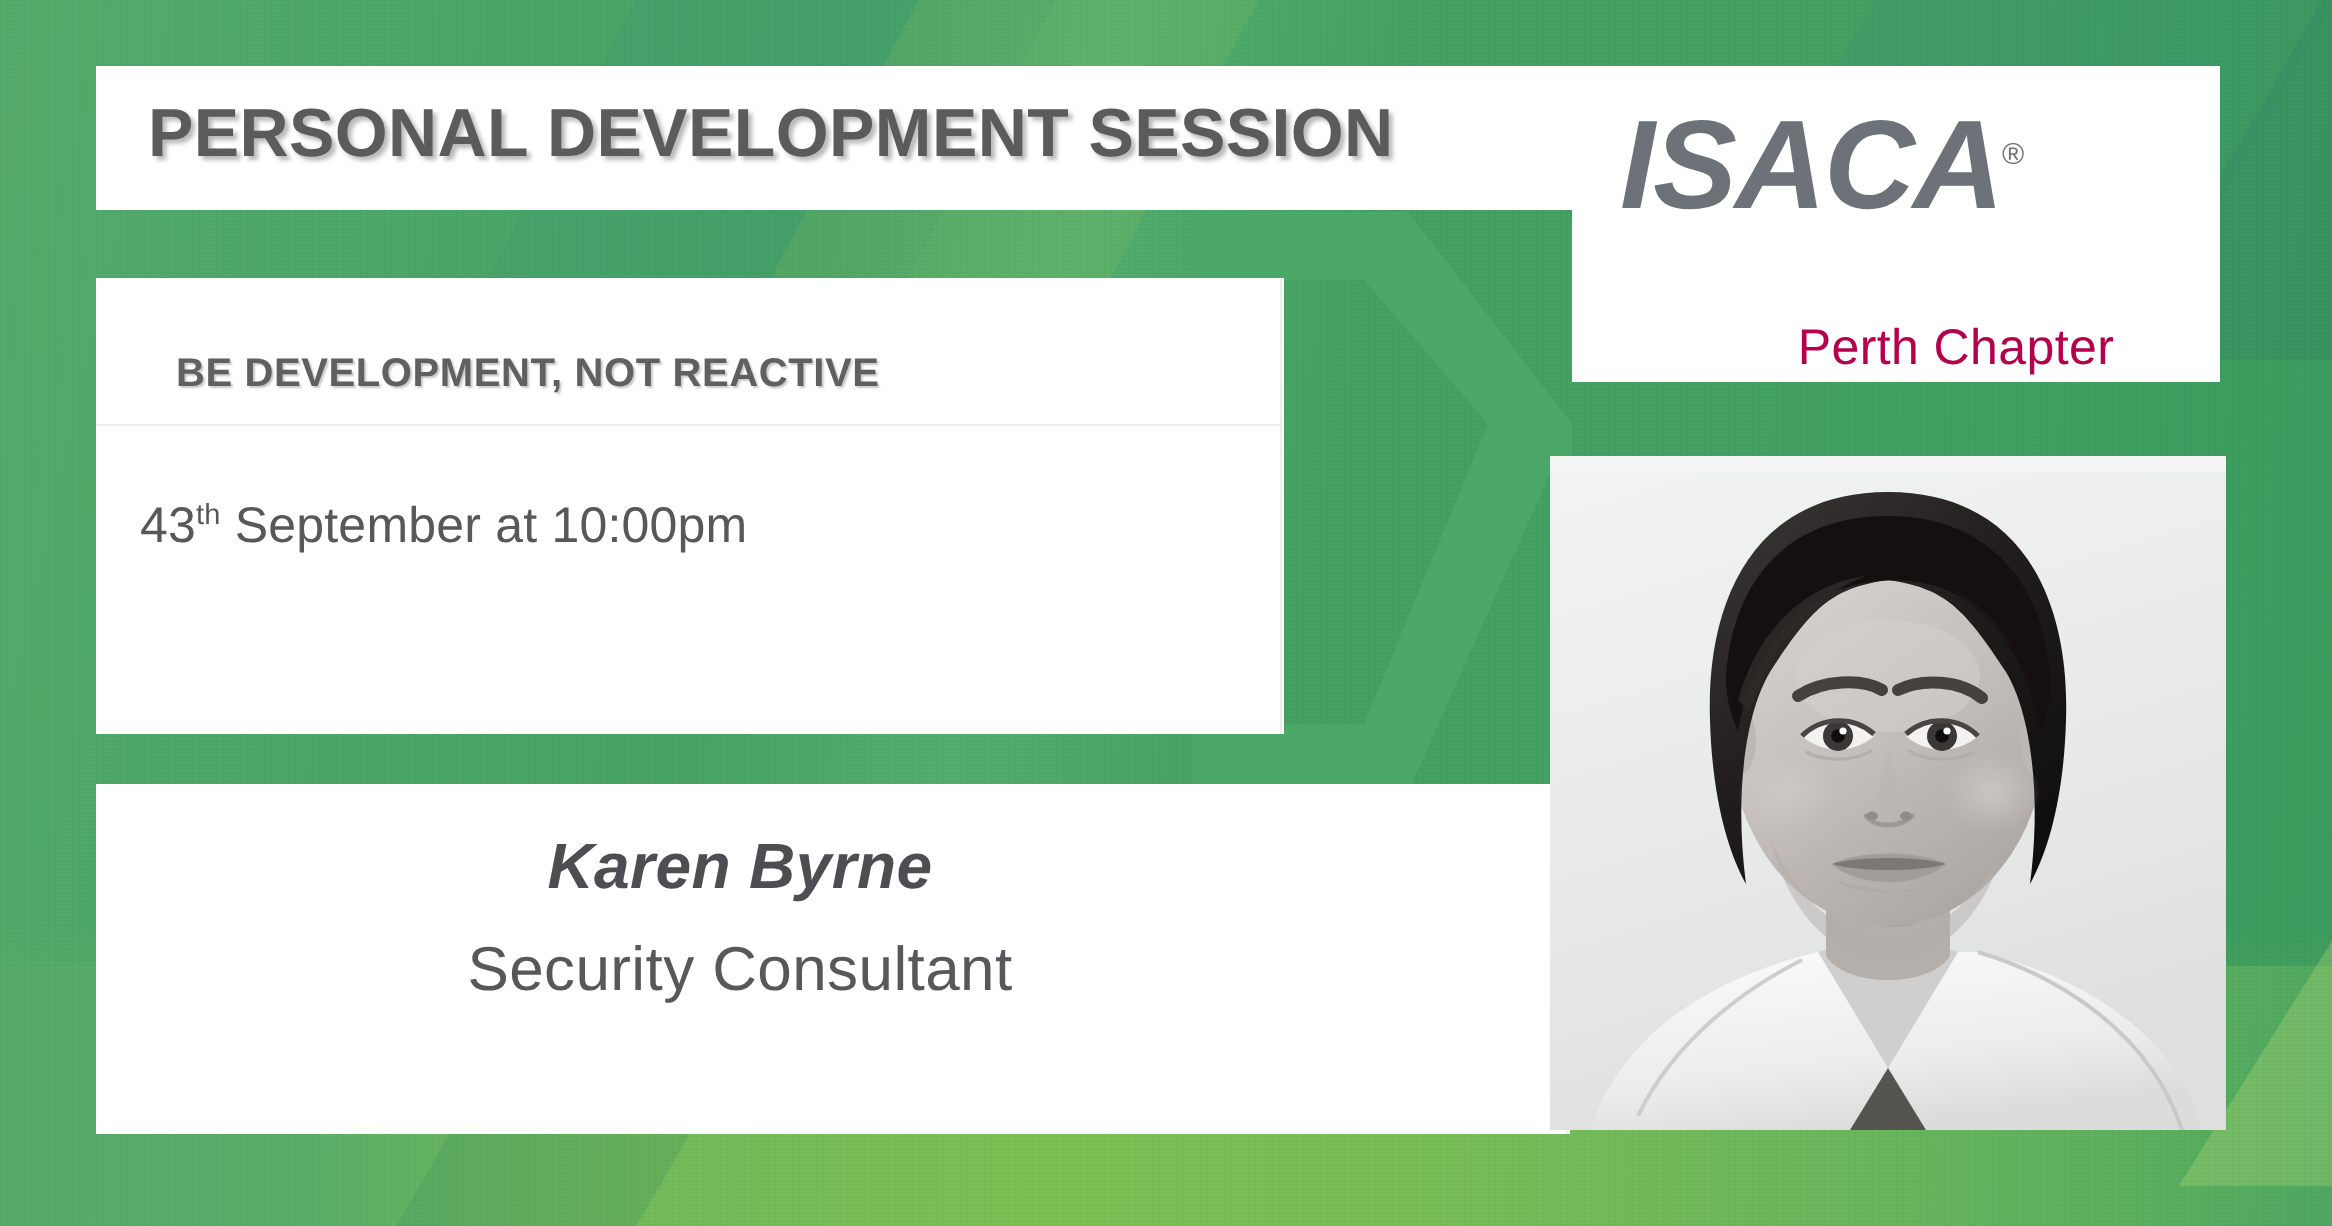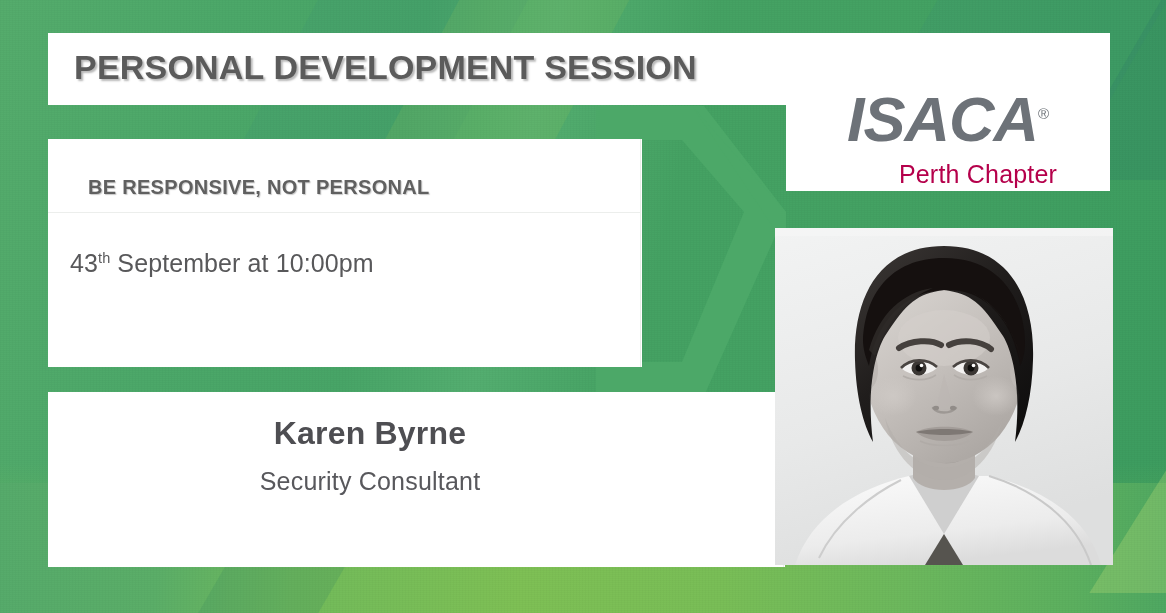--- a/index.html
+++ b/index.html
@@ -177,46 +177,46 @@
 
   #speaker-name {
     position: absolute;
     left: 0; top: 415px;
     width: 740px;
     text-align: center;
     font-size: 32px;
     font-weight: bold;
     color: #4e4e52;
     letter-spacing: 0.2px;
+    font-style: italic;
   }
   #speaker-role {
     position: absolute;
     left: 0; top: 467px;
     width: 740px;
     text-align: center;
-    font-size: 25px;
+    font-size: 31px;
     font-weight: normal;
     color: #58585c;
     letter-spacing: 0.2px;
   }
 
   
   #logo-wordmark {
     position: absolute;
     left: 810px; top: 52px;
     width: 276px;
-    text-align: center;
+    text-align: left;
     font-size: 63px;
     font-weight: bold;
     font-style: italic;
     color: #6d7278;
     letter-spacing: -1px;
     line-height: 1;
     white-space: nowrap;
-    margin-top: 36px;
   }
   #logo-wordmark .reg {
     font-size: 0.24em;
     font-style: normal;
     font-weight: normal;
     vertical-align: super;
     letter-spacing: 0;
   }
   #logo-chapter {
     position: absolute;
@@ -266,21 +266,21 @@
   <div class="panel" id="detail-panel"></div>
   <div class="panel" id="speaker-panel"></div>
   <div class="panel" id="logo-panel"></div>
 
   <div class="hairline-v"></div>
   <div class="hairline-h"></div>
   <div class="hairline-speaker-r"></div>
 
   <div id="session-title">PERSONAL DEVELOPMENT SESSION</div>
 
-  <div id="session-subtitle">BE RESPONSIVE, NOT PERSONAL</div>
+  <div id="session-subtitle">BE DEVELOPMENT, NOT REACTIVE</div>
 
   <div id="session-date">
     <span>43</span><sup>th</sup><span> September at 10:00pm</span>
   </div>
 
   <div id="speaker-name">Karen Byrne</div>
   <div id="speaker-role">Security Consultant</div>
 
   <div id="logo-wordmark">
     <span>ISACA</span><span class="reg">®</span>

